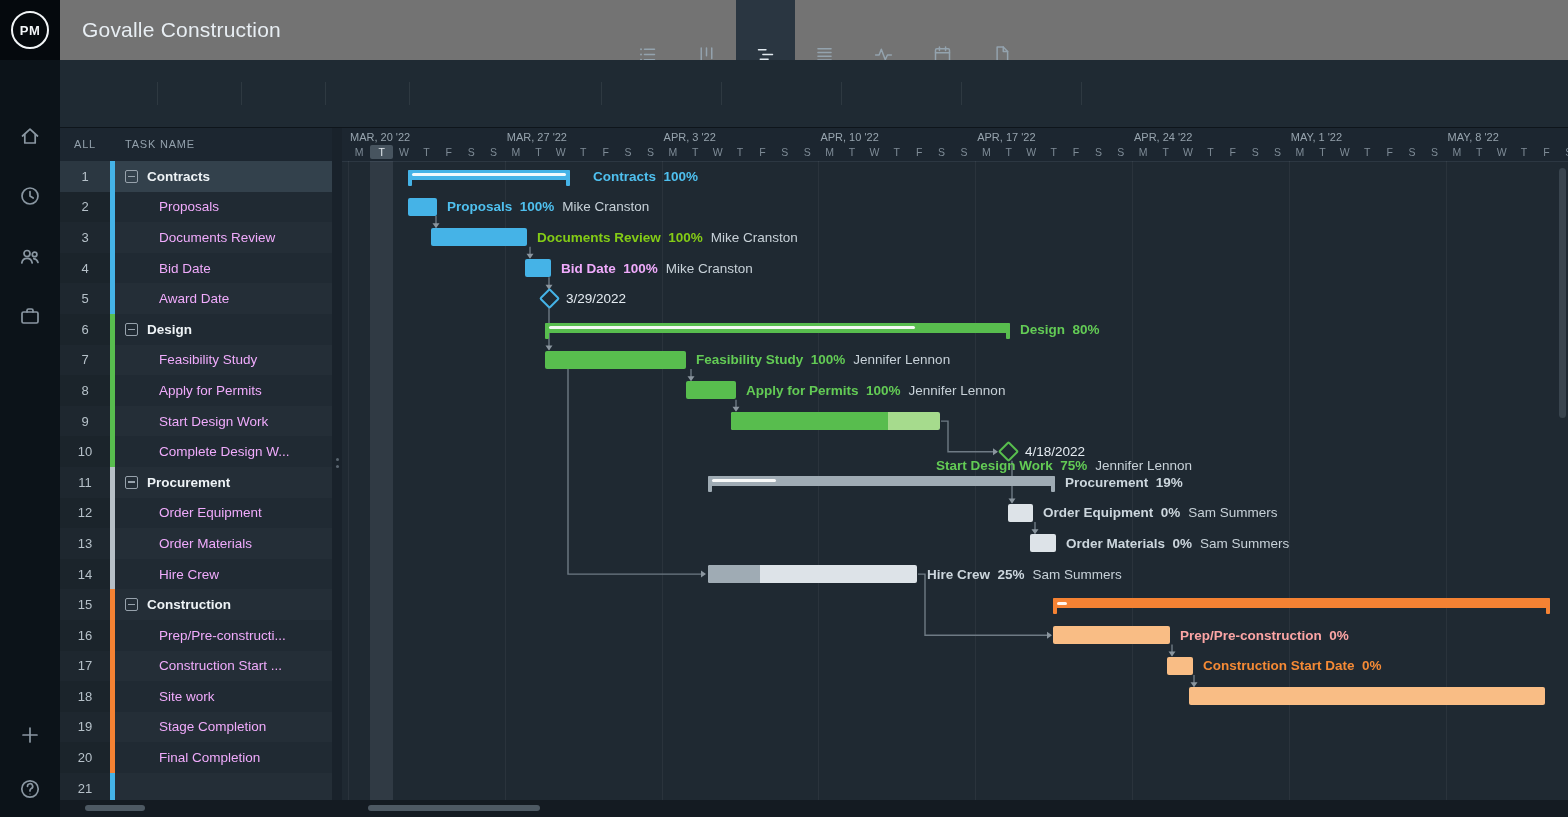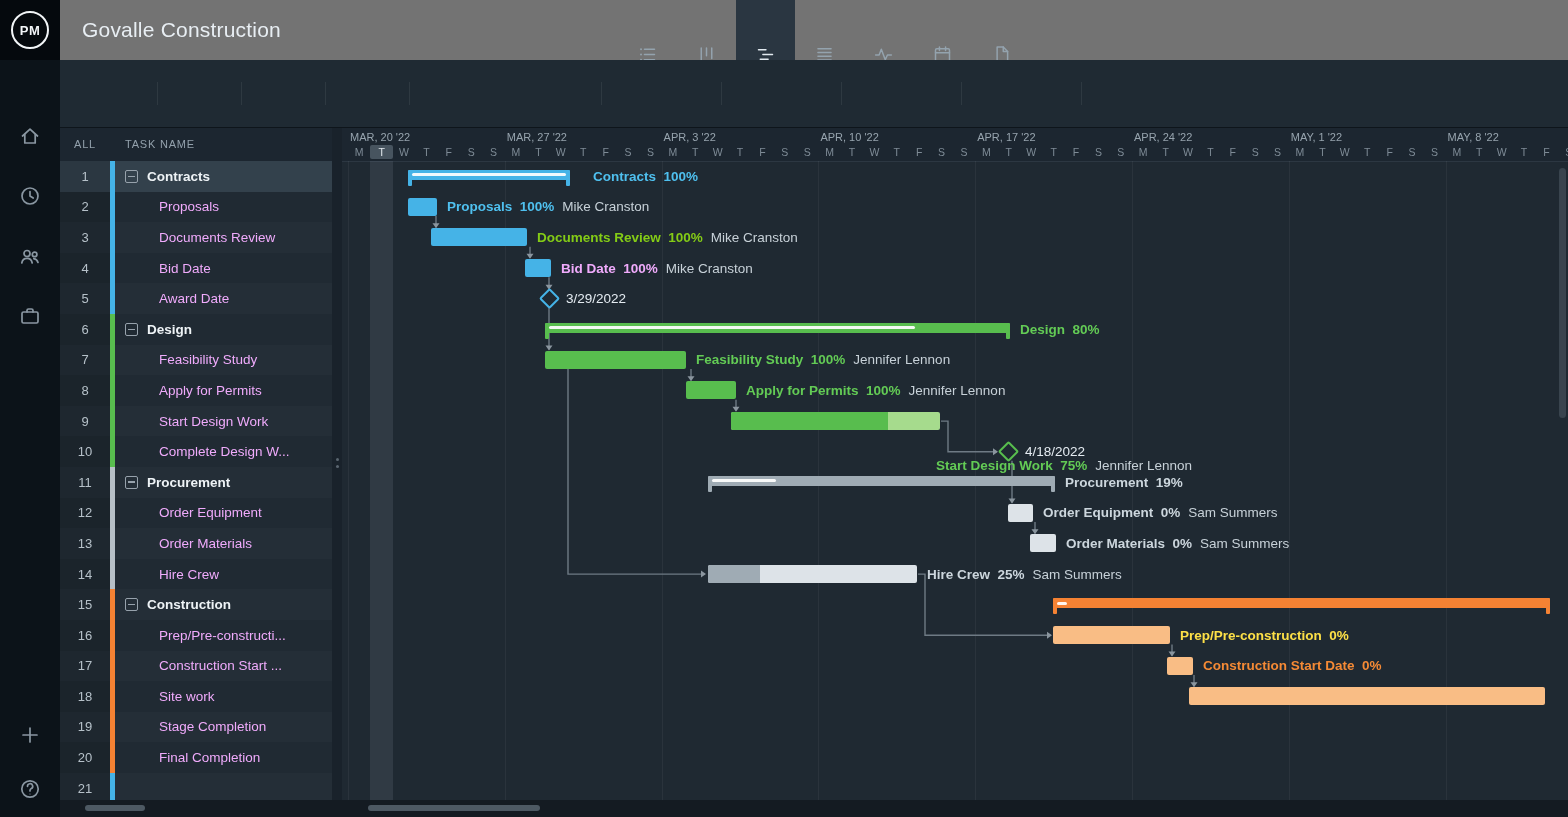--- a/index.html
+++ b/index.html
@@ -885,21 +885,21 @@
           </div>
           <div class="sbar" style="left: 711px; top: 437.4px; width: 497px; background: rgb(245, 130, 51);">
             <div class="cap" style="left: 0px; background: rgb(245, 130, 51);"></div>
             <div class="cap" style="right: 0px; background: rgb(245, 130, 51);"></div>
             <div class="sline" style="width: 9.78px;"></div>
           </div>
           <div class="tbar" style="left: 711px; top: 465px; width: 117px; background: rgb(249, 189, 133);">
             <div class="fill" style="width: 0%; background: rgb(245, 130, 51);"></div>
           </div>
           <div class="bar-label" style="left: 838px; top: 459px;">
-            <b style="color:#fde047">Prep/Pre-construction&nbsp; 0%</b>
+            <b style="color:#fca5a5">Prep/Pre-construction&nbsp; 0%</b>
           </div>
           <div class="tbar" style="left: 825px; top: 495.6px; width: 26px; background: rgb(249, 189, 133);">
             <div class="fill" style="width: 0%; background: rgb(245, 130, 51);"></div>
           </div>
           <div class="bar-label" style="left: 861px; top: 489.6px;">
             <b style="color:#f58a35">Construction Start Date&nbsp; 0%</b>
           </div>
           <div class="tbar" style="left: 847px; top: 526.2px; width: 356px; background: rgb(249, 189, 133);">
             <div class="fill" style="width: 0%; background: rgb(245, 130, 51);"></div>
           </div>

